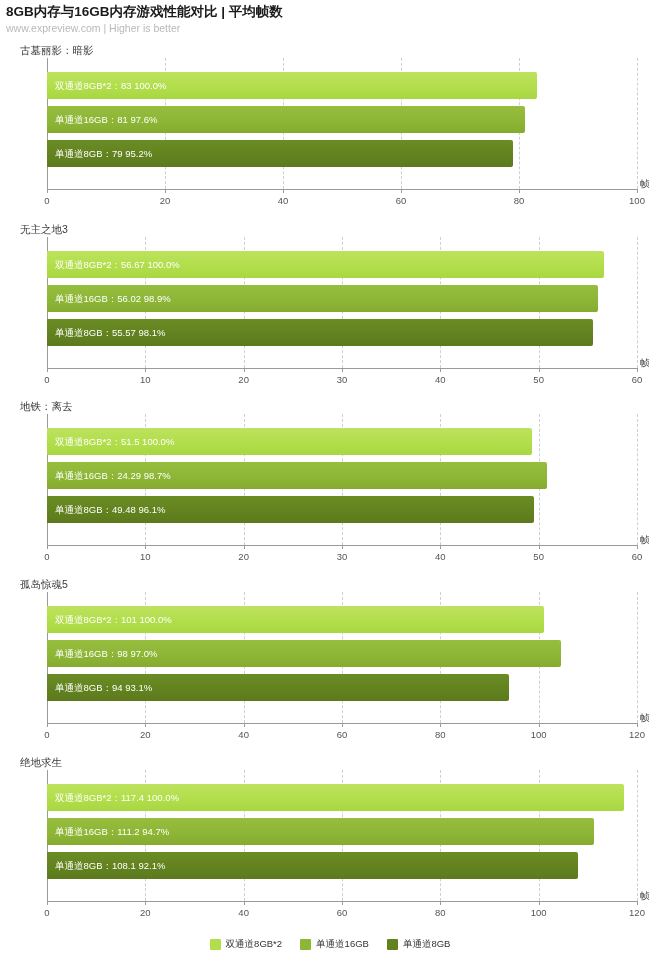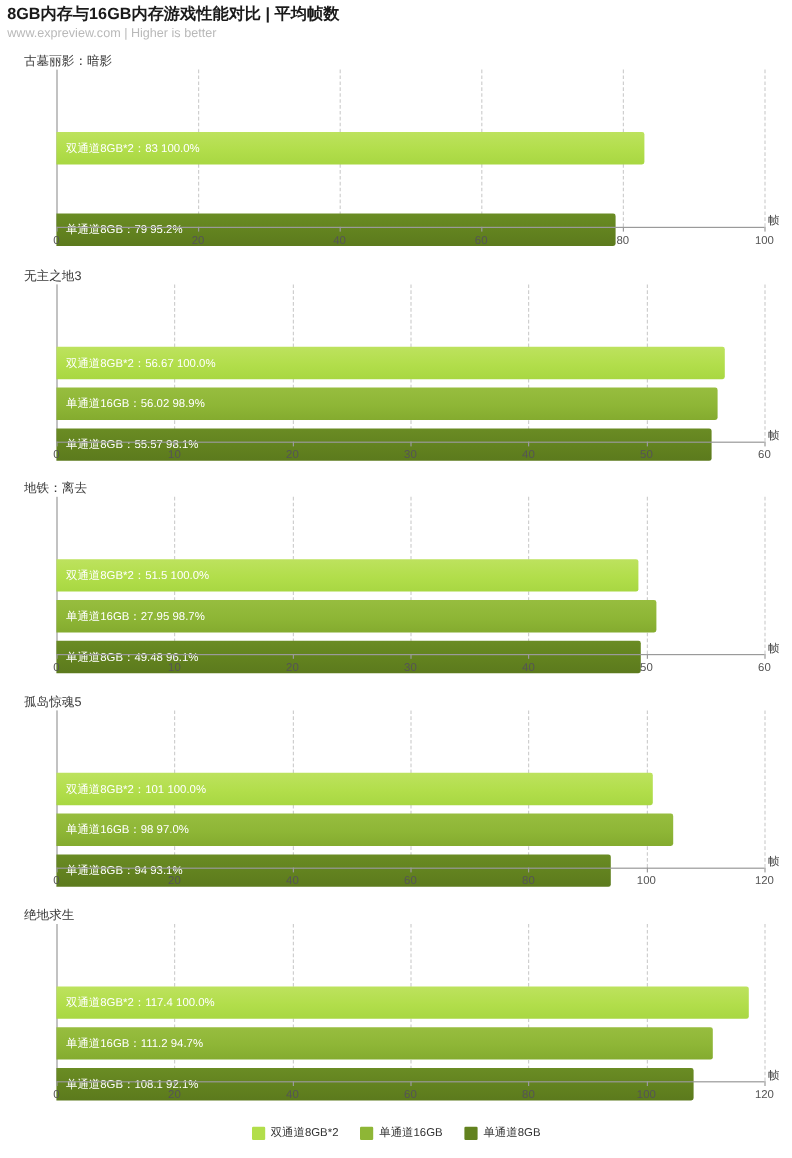--- a/index.html
+++ b/index.html
@@ -96,21 +96,20 @@
     font-size: 9.5px;
     color: #444;
     white-space: nowrap;
   }
 
   
   .bar {
     position: absolute;
     height: 27px;
     border-radius: 0 2px 2px 0;
-    margin-top: 38px;
   }
   .bar.s0 { background: linear-gradient(to bottom, #bde25e 0%, #b2de4b 55%, #a8d742 100%); }
   .bar.s1 { background: linear-gradient(to bottom, #97bd3f 0%, #8eb636 55%, #84ab2f 100%); }
   .bar.s2 { background: linear-gradient(to bottom, #6a8c24 0%, #62821f 55%, #5c7a1d 100%); }
   .bar-label {
     position: absolute;
     left: 8px;
     top: 50%;
     transform: translateY(-50%);
     font-size: 9.5px;
@@ -148,20 +147,23 @@
         <div class="chart-title">古墓丽影：暗影</div>
         <div class="plot">
           <div class="yaxis"></div>
           <div class="gridline" style="left: 118px;"></div>
           <div class="gridline" style="left: 236px;"></div>
           <div class="gridline" style="left: 354px;"></div>
           <div class="gridline" style="left: 472px;"></div>
           <div class="gridline" style="left: 590px;"></div>
           <div class="bar s0" style="left: 0px; top: 14px; width: 489.7px;">
             <span class="bar-label">双通道8GB*2：83  100.0%</span>
+          </div>
+          <div class="bar s1" style="left: 0px; top: 48px; width: 477.9px;">
+            <span class="bar-label">单通道16GB：81  97.6%</span>
           </div>
           <div class="bar s2" style="left: 0px; top: 82px; width: 466.1px;">
             <span class="bar-label">单通道8GB：79  95.2%</span>
           </div>
         </div>
         <div class="xaxis" style="top: 145px;">
           <div class="tick" style="left: 0px;"></div>
           <div class="ticklabel" style="left: 0px;">0</div>
           <div class="tick" style="left: 118px;"></div>
           <div class="ticklabel" style="left: 118px;">20</div>
@@ -221,21 +223,21 @@
           <div class="gridline" style="left: 98.3333px;"></div>
           <div class="gridline" style="left: 196.667px;"></div>
           <div class="gridline" style="left: 295px;"></div>
           <div class="gridline" style="left: 393.333px;"></div>
           <div class="gridline" style="left: 491.667px;"></div>
           <div class="gridline" style="left: 590px;"></div>
           <div class="bar s0" style="left: 0px; top: 14px; width: 485px;">
             <span class="bar-label">双通道8GB*2：51.5  100.0%</span>
           </div>
           <div class="bar s1" style="left: 0px; top: 48px; width: 499.828px;">
-            <span class="bar-label">单通道16GB：27.95  98.7%</span>
+            <span class="bar-label">单通道16GB：24.29  98.7%</span>
           </div>
           <div class="bar s2" style="left: 0px; top: 82px; width: 486.553px;">
             <span class="bar-label">单通道8GB：49.48  96.1%</span>
           </div>
         </div>
         <div class="xaxis" style="top: 145px;">
           <div class="tick" style="left: 0px;"></div>
           <div class="ticklabel" style="left: 0px;">0</div>
           <div class="tick" style="left: 98.3333px;"></div>
           <div class="ticklabel" style="left: 98.3333px;">10</div>

